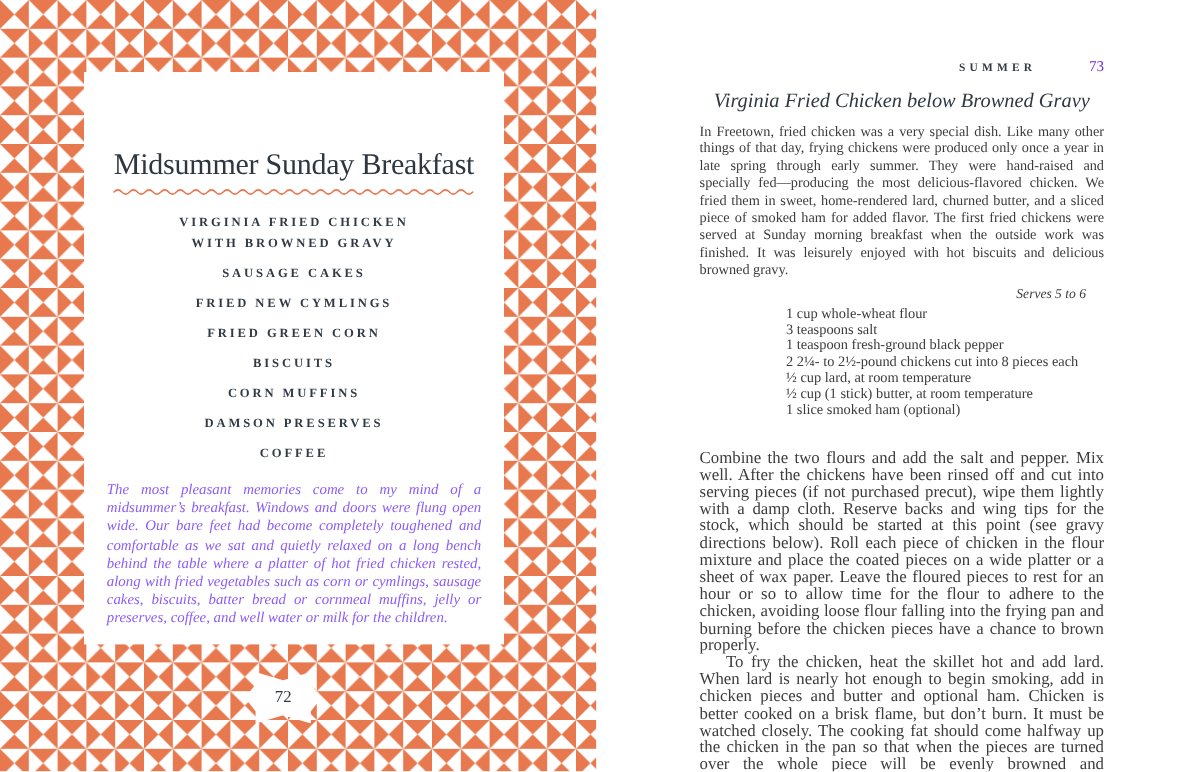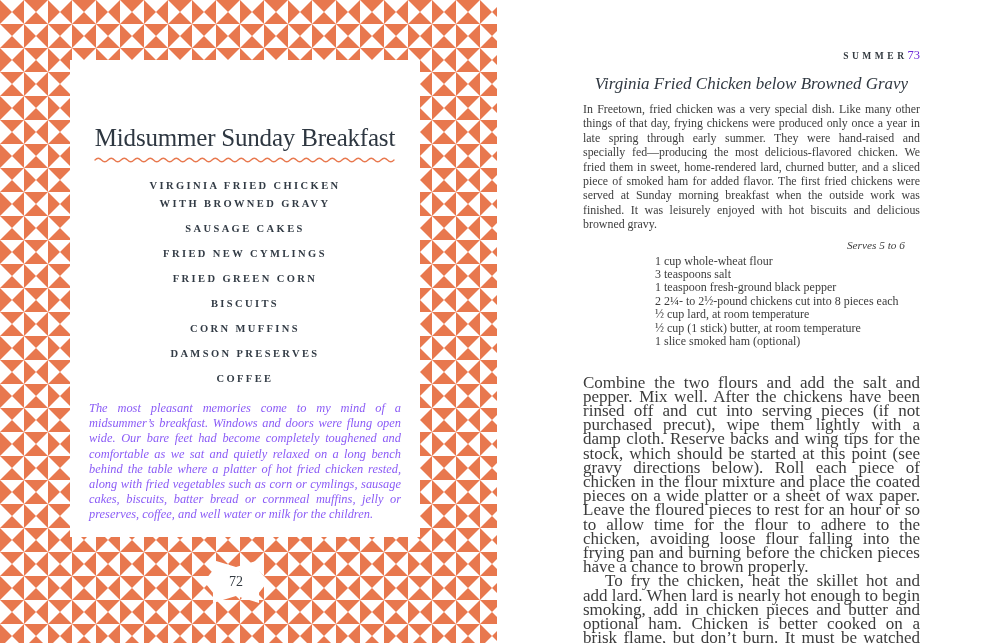--- a/index.html
+++ b/index.html
@@ -41,35 +41,35 @@
   .folio-left {
     position:absolute; left:204px; top:560px; width:64px; height:43px;
     display:flex; align-items:center; justify-content:center;
     font-size:14px; color:#333a40;
   }
 
   
   .right-page { position:absolute; left:500px; top:0; width:500px; height:643px; background:#fff; }
   .text-col { position:absolute; left:83px; top:0; width:337px; color:#3c3c3c; }
   .running {
-    position:absolute; top:48px; right:0; display:flex; align-items:baseline; 
+    position:absolute; top:48px; right:0; display:flex; align-items:baseline; gap:44px;
   }
   .running-head { font-size:9.5px; letter-spacing:3.5px; color:#333a40; font-weight:bold; }
   .folio-right { font-size:12.5px; color:#6d28d9; }
   .recipe-title {
     position:absolute; top:74px; left:0; width:100%; text-align:center;
     font-style:italic; font-size:17px; color:#303841; font-weight:normal; margin:0;
   }
   .flow { position:absolute; top:102px; left:0; width:337px; }
   .intro { margin:0; font-size:11.9px; line-height:14.4px; text-align:justify; }
   .serves { font-style:italic; font-size:11.3px; text-align:right; margin:7px 15px 4px 0; }
   .ingredients { margin-left:72px; }
   .ing-line { font-size:12px; line-height:13.4px; white-space:nowrap; }
   .ing-gap { height:27px; }
-  .body-para { margin:0; font-size:17px; line-height:14.2px; text-align:justify; }
+  .body-para { margin:0; font-size:14px; line-height:14.2px; text-align:justify; }
   .body-para.indent { text-indent:22px; }
 </style>
 </head>
 <body>
 
 <div class="spread">
 
   <div class="left-page">
     <svg class="quilt-svg" width="497" height="643" aria-hidden="true">
       <defs>

